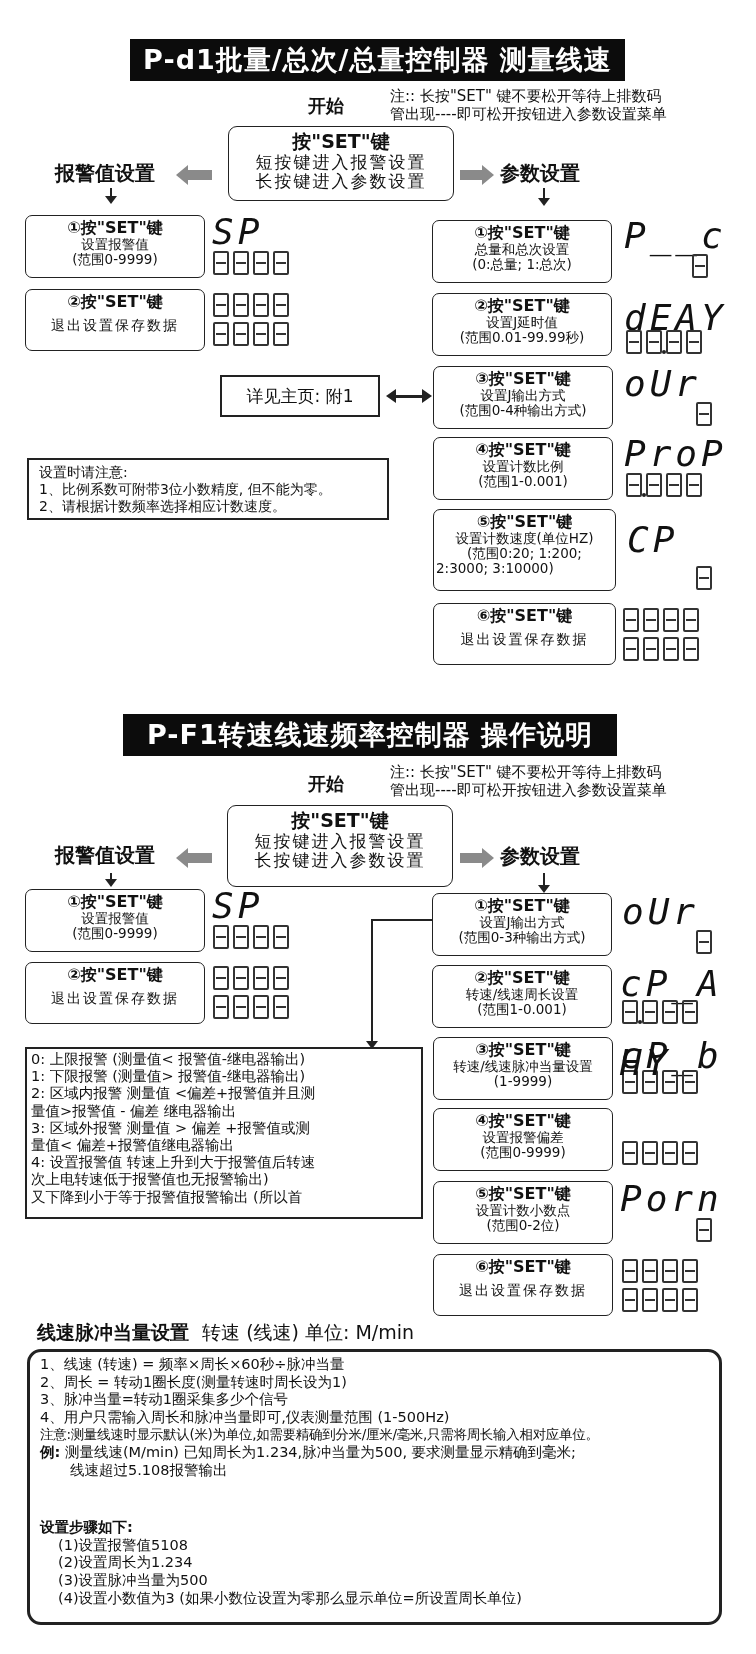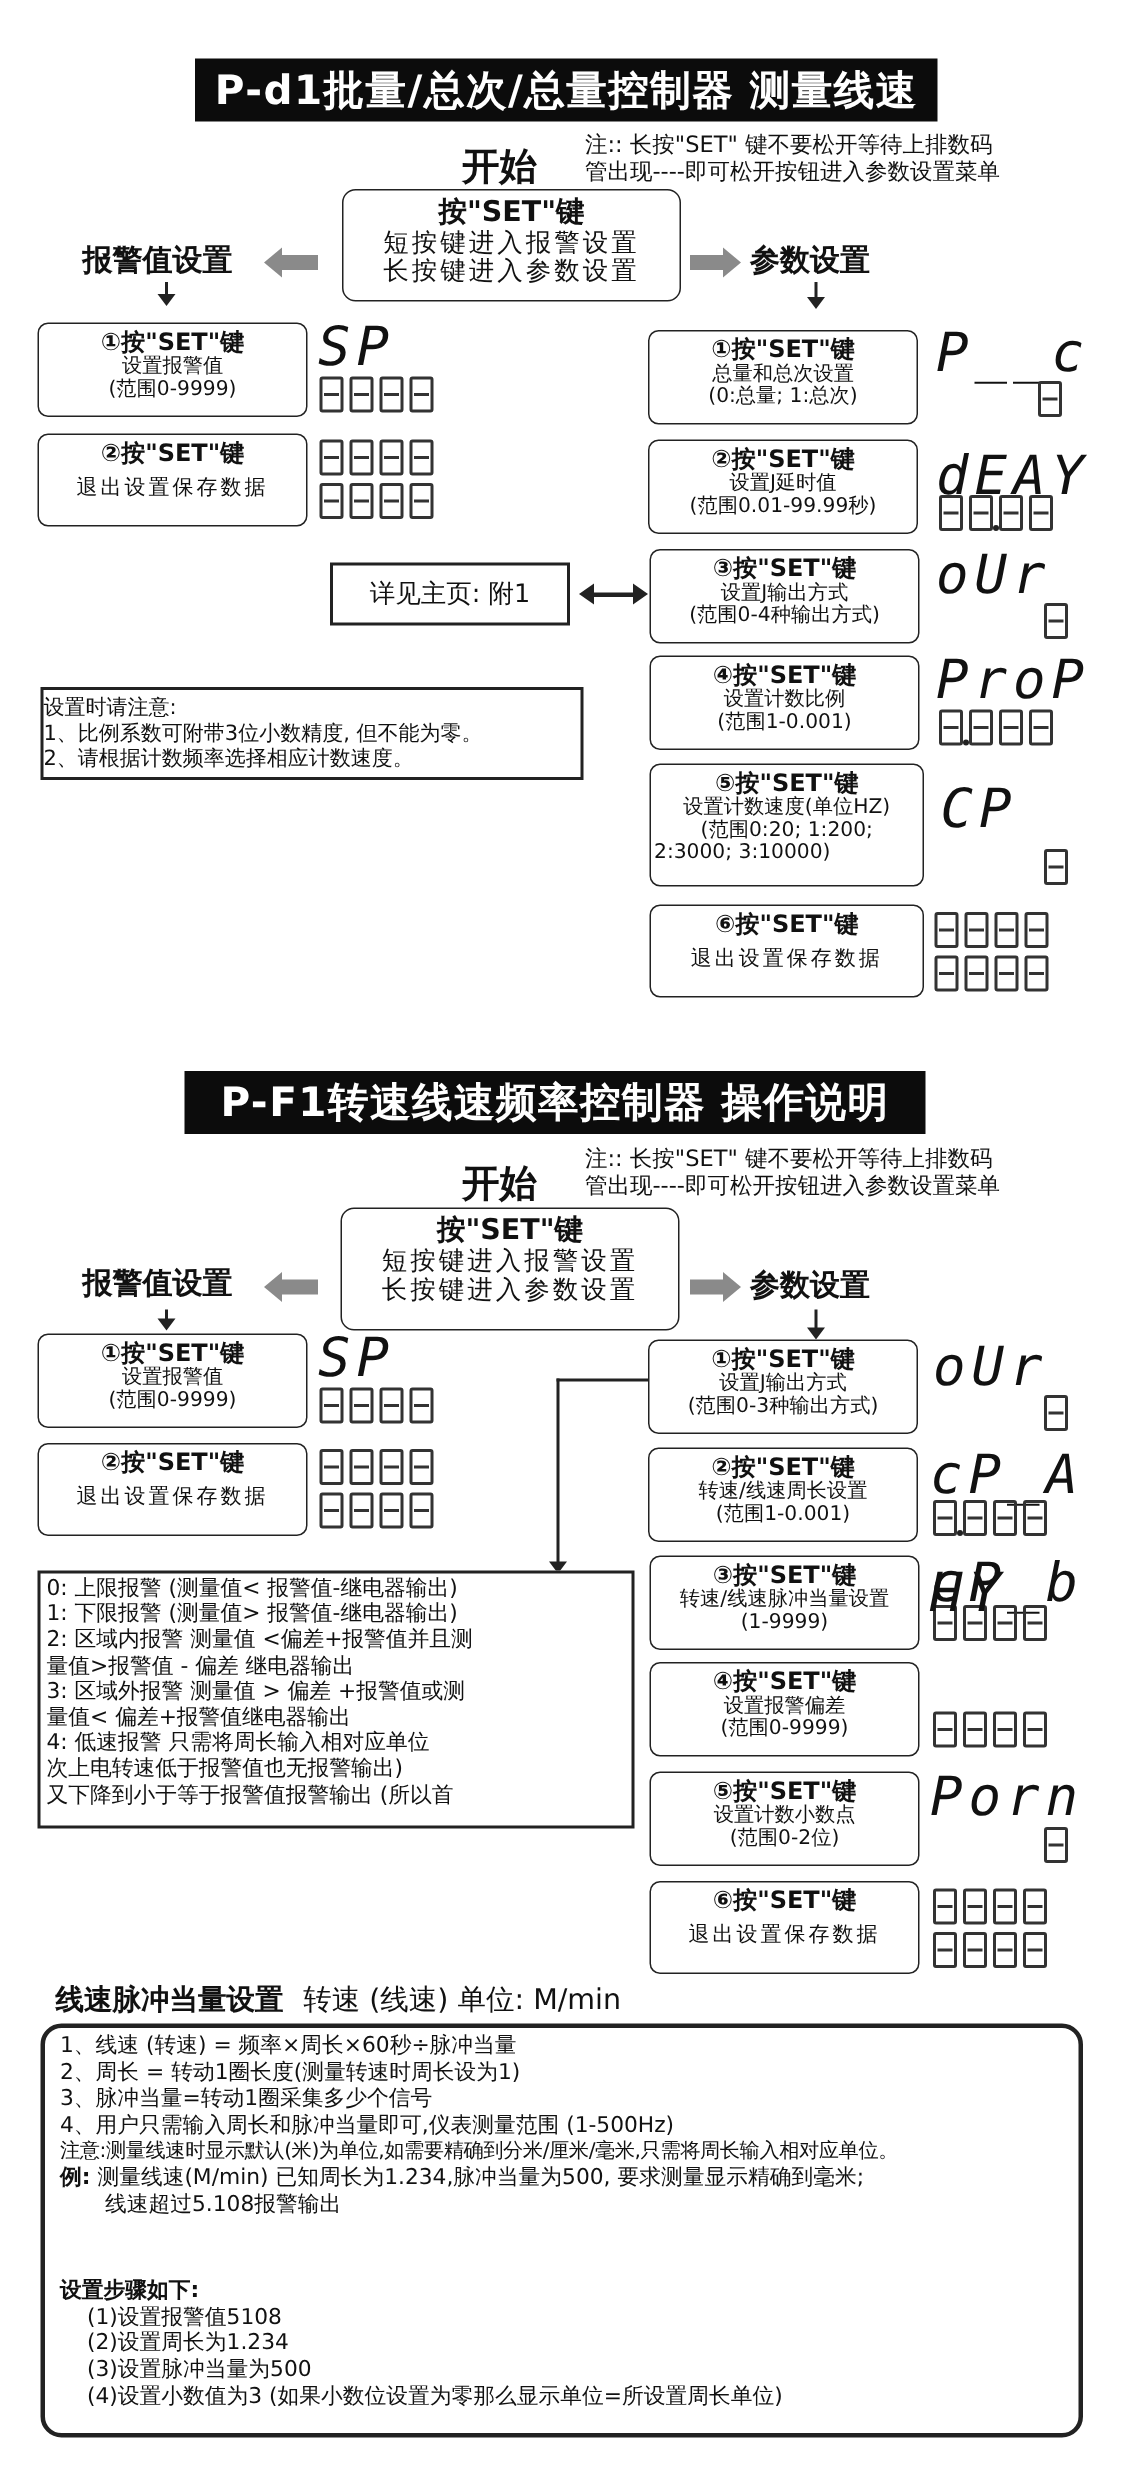--- a/index.html
+++ b/index.html
@@ -2,21 +2,21 @@
 <html><head>
 <meta charset="utf-8">
 <style>
   * { box-sizing: border-box; margin: 0; padding: 0; }
   body { width: 756px; height: 1654px; background: #ffffff; position: relative; overflow: hidden;
          font-family: "DejaVu Sans", sans-serif; color: #111; }
   .abs { position: absolute; }
   .title-bar { background: #0c0c0c; color: #fff; font-weight: bold; font-size: 27px; letter-spacing: 1px;
                display: flex; align-items: center; justify-content: center; white-space: nowrap; }
   .note { font-size: 15px; line-height: 18px; white-space: nowrap; }
-  .start { font-size: 25px; font-weight: bold; }
+  .start { font-size: 18px; font-weight: bold; }
   .main-box { border: 1.5px solid #222; border-radius: 9px; text-align: center; background: #fff; }
   .main-box .hd { font-size: 19px; font-weight: bold; line-height: 24px; margin-top: 2px; }
   .main-box .ln { font-size: 17px; line-height: 19px; letter-spacing: 2px; }
   .branch { font-size: 20px; font-weight: bold; white-space: nowrap; }
   .garrow { position: absolute; height: 10px; background: #8a8a8a; }
   .garrow.right::after { content: ""; position: absolute; right: -12px; top: -5px; border-left: 12px solid #8a8a8a;
                          border-top: 10px solid transparent; border-bottom: 10px solid transparent; }
   .garrow.left::before { content: ""; position: absolute; left: -12px; top: -5px; border-right: 12px solid #8a8a8a;
                          border-top: 10px solid transparent; border-bottom: 10px solid transparent; }
   .down { position: absolute; width: 2px; background: #222; }
@@ -27,21 +27,21 @@
   .step .ln { font-size: 13.5px; line-height: 15px; white-space: nowrap; }
   .step .ln2 { font-size: 14px; line-height: 28px; letter-spacing: 2px; white-space: nowrap; }
   .lcd { font-family: "DejaVu Sans Mono", monospace; font-size: 36px; line-height: 28px; letter-spacing: 4px;
          font-style: italic; white-space: nowrap; }
   .seg { display: flex; gap: 4px; }
   .seg span { width: 16px; height: 24px; border: 2px solid #333; border-radius: 2px; position: relative; display: inline-block; }
   .seg span::after { content: ""; position: absolute; left: 1px; right: 1px; top: 9px; height: 2px; background: #333; }
   .seg .dot { width: 4px; height: 4px; border: none; background: #222; border-radius: 50%; align-self: flex-end; margin: 0 -4px; }
   .seg .dot::after { display: none; }
   .boxed { border: 2px solid #222; background: #fff; }
-  .info { font-size: 14px; line-height: 17px; padding: 4px 0; white-space: nowrap; }
+  .info { font-size: 14px; line-height: 17px; padding: 4px 10px; white-space: nowrap; }
   .modes { font-size: 14.5px; line-height: 17.2px; padding: 2px 4px; }
   .formula { border: 3px solid #222; border-radius: 14px; padding: 4px 10px; font-size: 14.5px; line-height: 17.6px; }
   .formula div { white-space: nowrap; }
   .dbl-arrow { position: absolute; height: 3px; background: #222; }
   .dbl-arrow::before { content: ""; position: absolute; left: -6px; top: -6px; border-right: 10px solid #222;
                        border-top: 7px solid transparent; border-bottom: 7px solid transparent; }
   .dbl-arrow::after { content: ""; position: absolute; right: -6px; top: -6px; border-left: 10px solid #222;
                       border-top: 7px solid transparent; border-bottom: 7px solid transparent; }
   .line { position: absolute; background: #222; }
 </style>
@@ -277,21 +277,21 @@
     <span></span>
   </div>
 
 <div class="abs boxed modes" style="left:25px;top:1047px;width:398px;height:172px;overflow:hidden;">
   <div>0: 上限报警  (测量值&lt; 报警值-继电器输出)</div>
   <div>1: 下限报警  (测量值&gt; 报警值-继电器输出)</div>
   <div>2:  区域内报警 测量值 &lt;偏差+报警值并且测</div>
   <div>量值&gt;报警值 - 偏差 继电器输出</div>
   <div>3:  区域外报警  测量值 &gt; 偏差 +报警值或测</div>
   <div>量值&lt; 偏差+报警值继电器输出</div>
-  <div>4:  低速报警 只需将周长输入相对应单位</div>
+  <div>4:  设置报警值 转速上升到大于报警值后转速</div>
   <div>次上电转速低于报警值也无报警输出)</div>
   <div>又下降到小于等于报警值报警输出 (所以首</div>
 </div>
 
 <div class="abs step" style="left:433px;top:1108px;width:180px;height:63px;">
   <div class="hd">④按"SET"键</div>
   <div class="ln">设置报警偏差</div>
   <div class="ln">(范围0-9999)</div>
 </div>
 <div class="abs lcd" style="left:620px;top:1049px;">HY</div>

